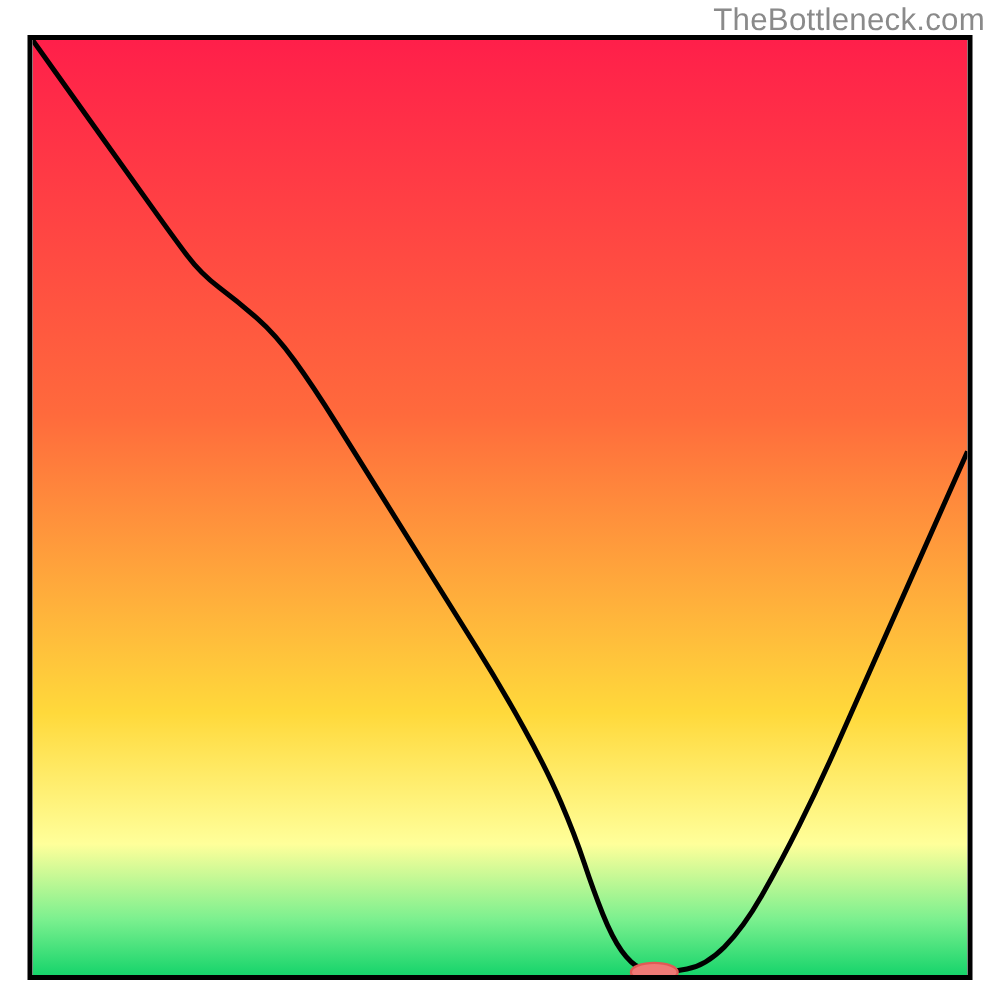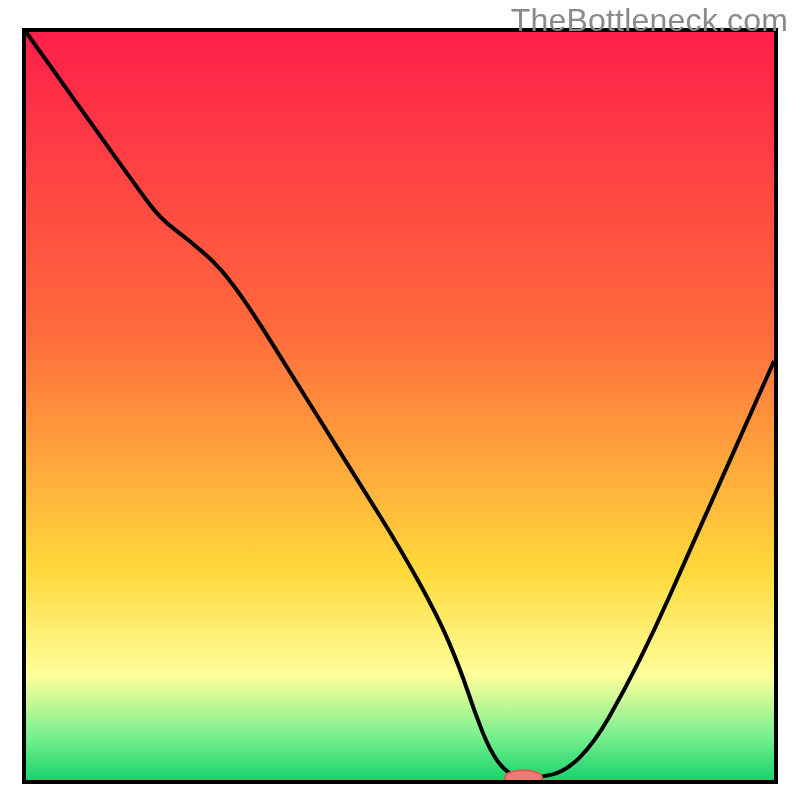--- a/index.html
+++ b/index.html
@@ -13,21 +13,21 @@
   .container {
     position: relative;
     width: 800px;
     height: 800px;
   }
   .watermark {
     position: absolute;
     top: 2px;
     right: 12px;
     font-family: Arial, Helvetica, sans-serif;
-    font-size: 32px;
+    font-size: 25px;
     font-weight: 500;
     color: #8a8a8a;
     letter-spacing: 0.2px;
     z-index: 10;
   }
   .plot-frame {
     position: absolute;
     left: 22px;
     top: 28px;
     width: 756px;

